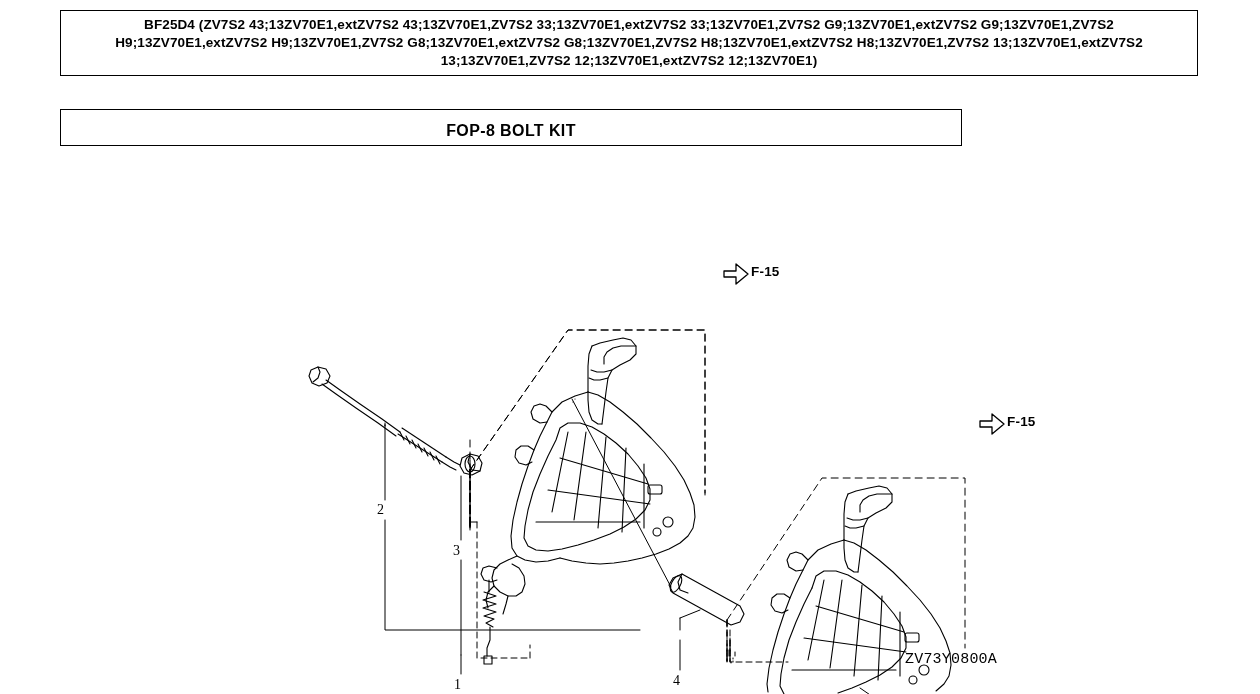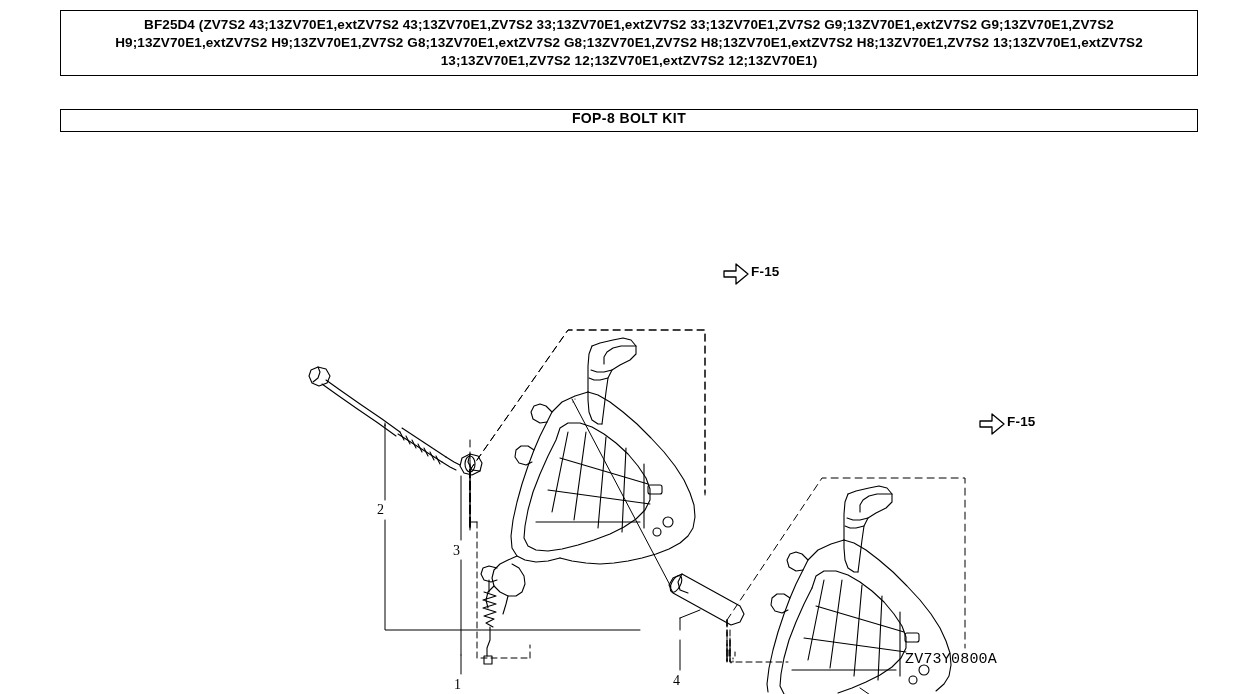--- a/index.html
+++ b/index.html
@@ -31,26 +31,26 @@
     text-align: center;
     font-size: 13.5px;
     font-weight: bold;
     line-height: 1.32;
     letter-spacing: 0.1px;
   }
   .subtitle-box {
     position: absolute;
     left: 60px;
     top: 109px;
-    width: 1138px;
+    width: 902px;
     box-sizing: border-box;
     border: 1px solid #000;
-    padding: 0 8px 5px 8px;
+    padding: 12px 8px 5px 8px;
     text-align: center;
-    font-size: 14px;
+    font-size: 16px;
     font-weight: bold;
     letter-spacing: 0.4px;
   }
   .diagram {
     position: absolute;
     left: 0;
     top: 140px;
     width: 1260px;
     height: 554px;
     text-decoration: underline;

